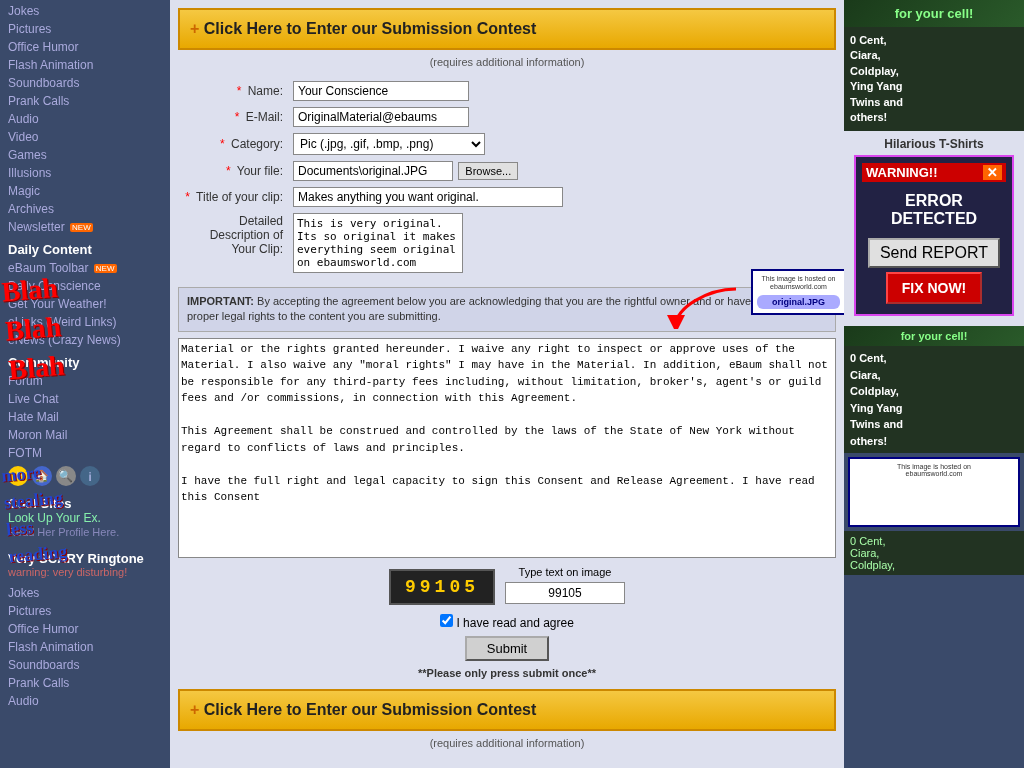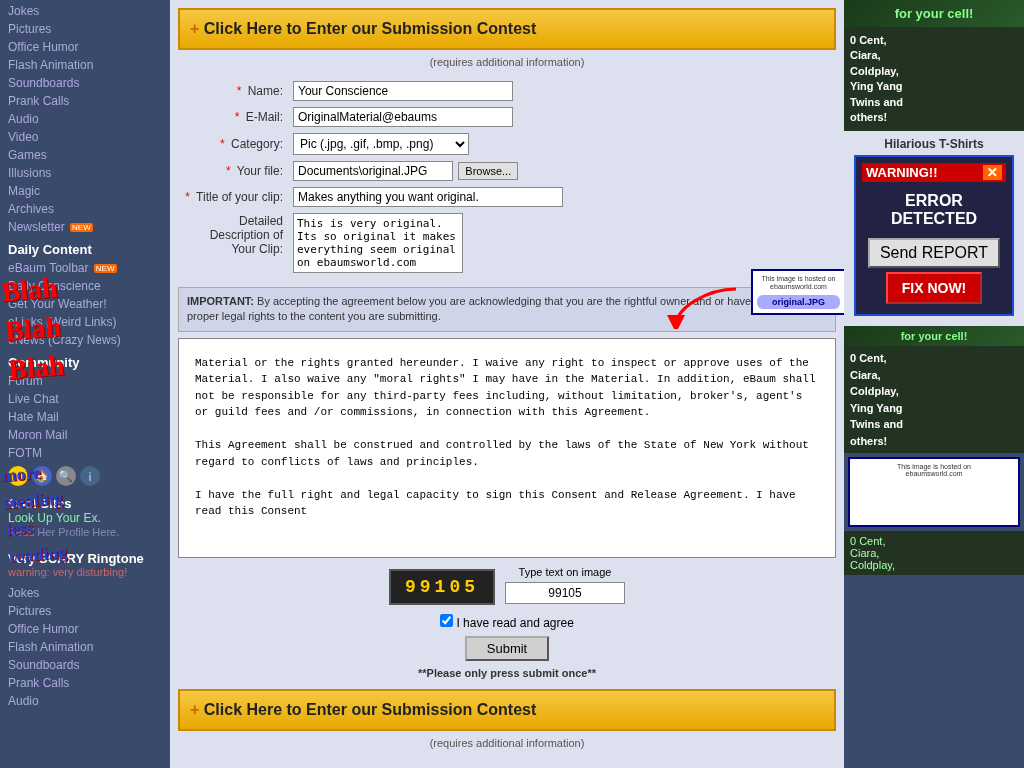--- a/index.html
+++ b/index.html
@@ -106,27 +106,27 @@
     .required-star {
       color: red;
       margin-right: 3px;
     }
     .form-input {
       border: 1px solid #888;
       padding: 2px 4px;
       font-size: 12px;
       background: white;
     }
-    .form-input-wide { width: 220px; }
+    .form-input-wide { width: 176px; }
     .form-select {
       border: 1px solid #888;
       padding: 2px;
       font-size: 12px;
       background: white;
-      width: 176px;
+      width: 192px;
     }
     .browse-btn {
       background: #e0e0e0;
       border: 1px solid #888;
       padding: 2px 6px;
       font-size: 11px;
       cursor: pointer;
       margin-left: 2px;
     }
 
@@ -139,21 +139,21 @@
       margin: 6px 0;
       line-height: 1.4;
     }
     .important-text strong { font-weight: bold; }
 
     .agreement-box {
       border: 1px solid #888;
       background: white;
       height: 220px;
       overflow-y: scroll;
-      padding: 16px;
+      padding: 2px;
       font-size: 11px;
       line-height: 1.5;
       margin-bottom: 8px;
       font-family: 'Courier New', monospace;
     }
 
     
     .captcha-area {
       text-align: center;
       margin: 6px 0;
@@ -234,21 +234,21 @@
     }
     .tshirt-title {
       font-weight: bold;
       font-size: 12px;
       text-align: center;
       margin-bottom: 4px;
     }
 
     .warning-box {
       background: #222244;
-      border: 2px solid #1d4ed8;
+      border: 2px solid #d946ef;
       margin: 4px;
       padding: 6px;
       text-align: center;
     }
     .warning-header {
       background: #cc0000;
       color: white;
       font-weight: bold;
       font-size: 13px;
       padding: 2px 4px;

